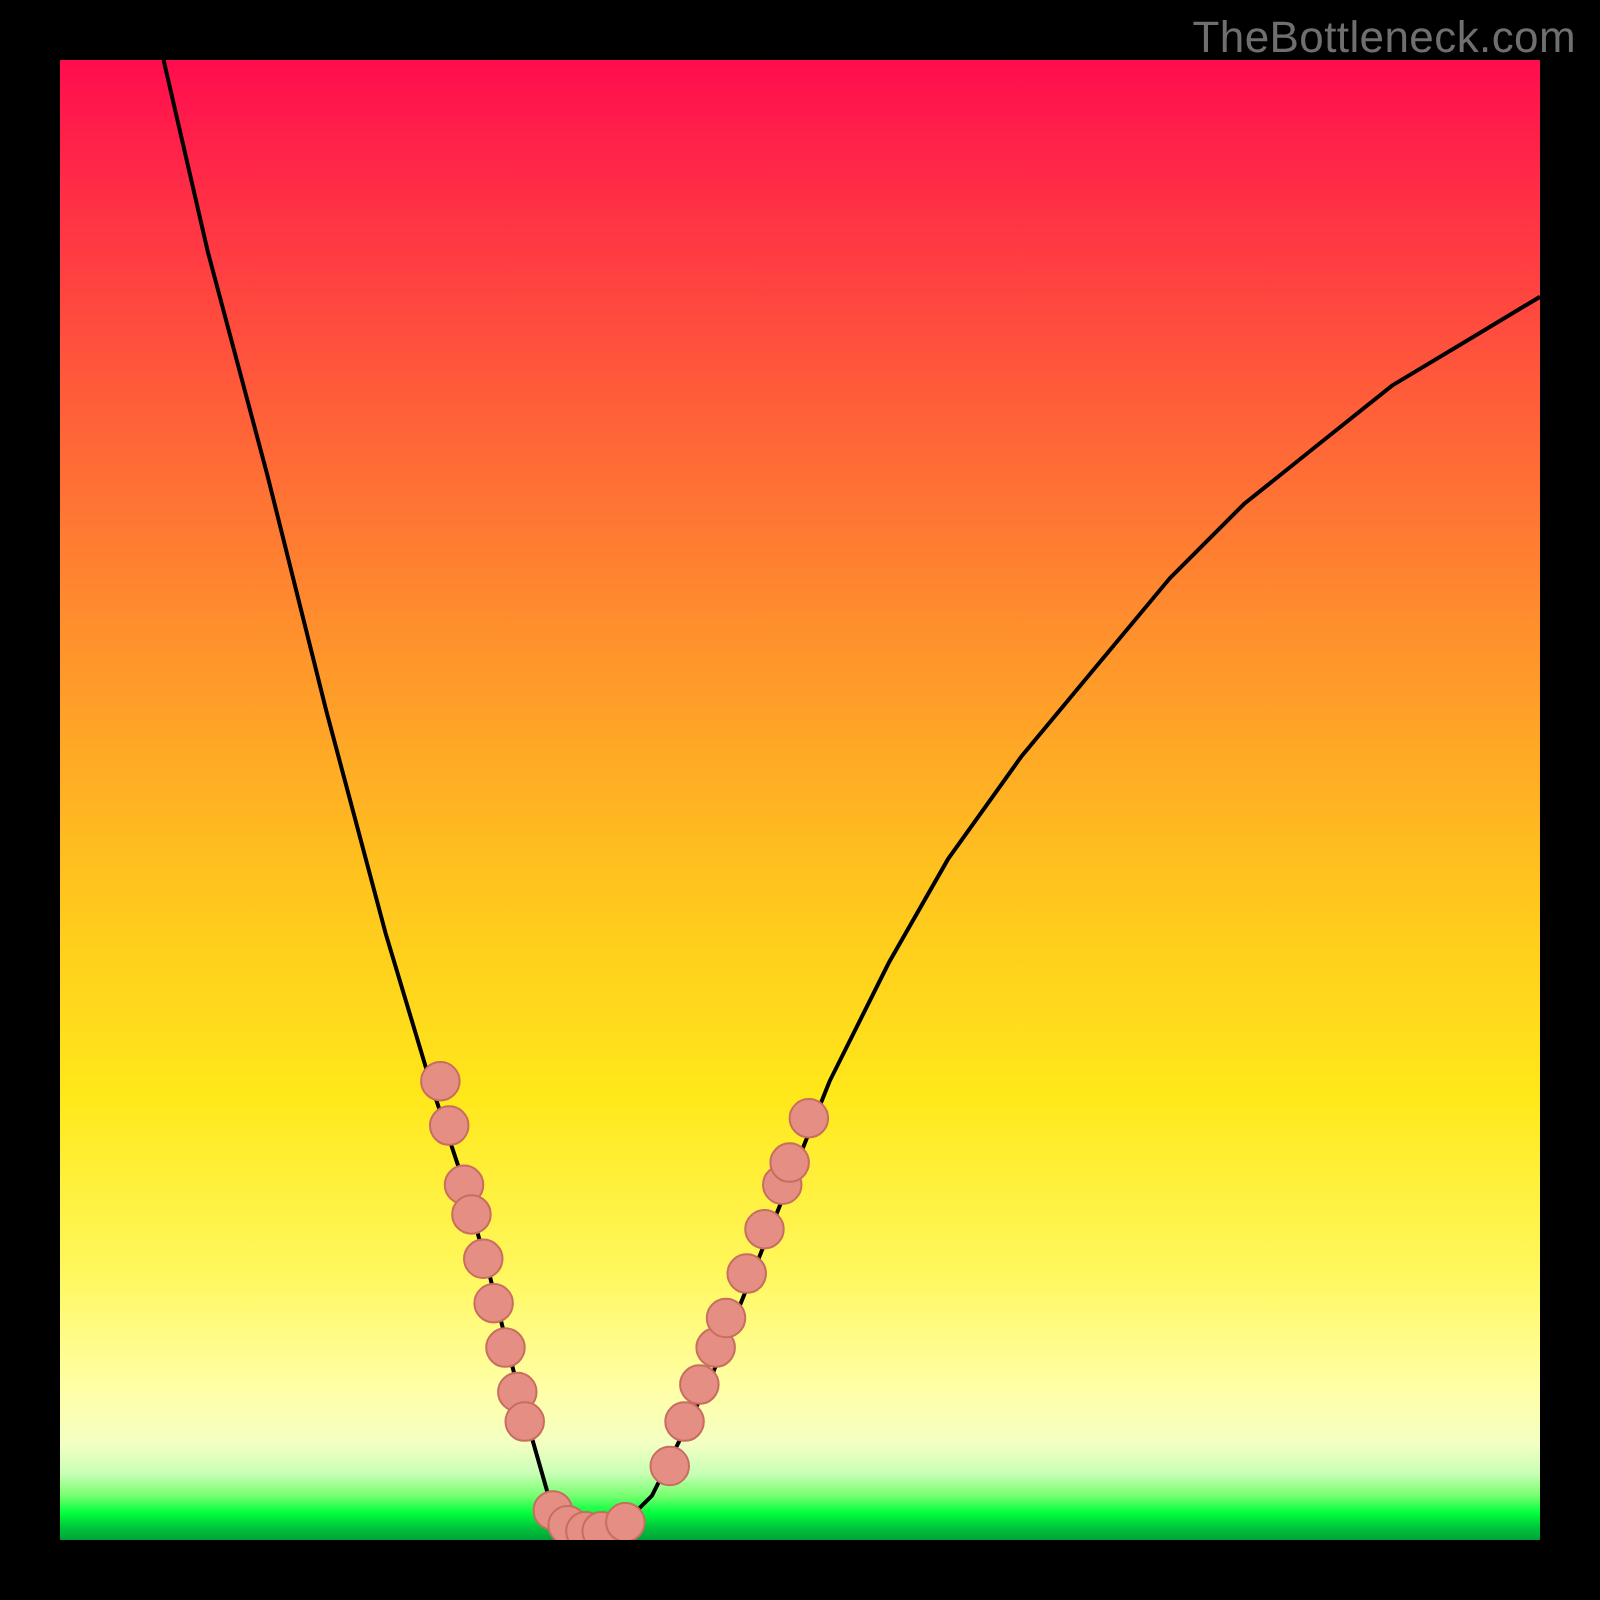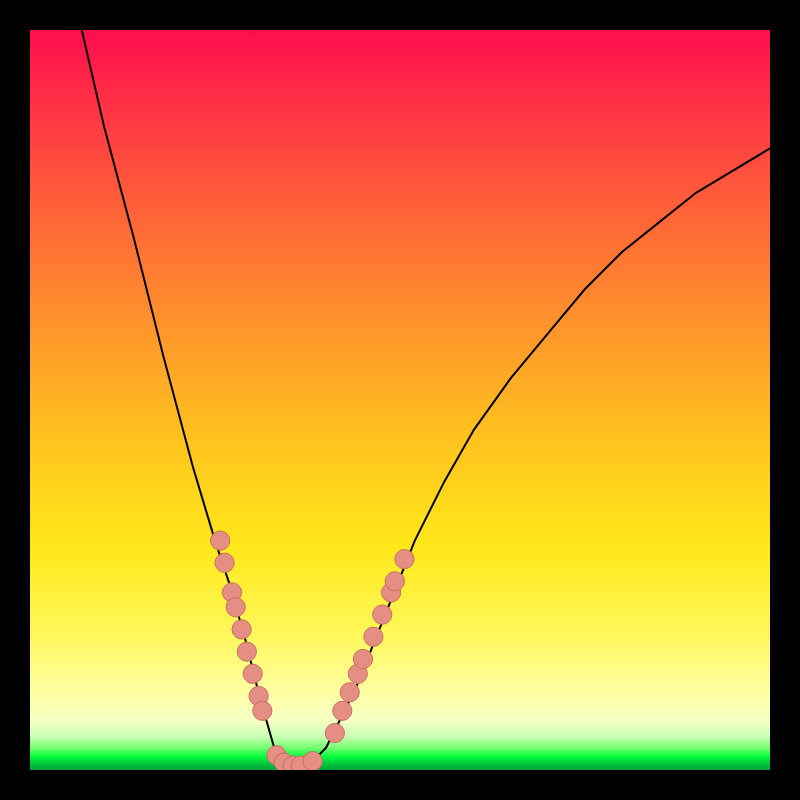--- a/index.html
+++ b/index.html
@@ -57,20 +57,21 @@
     color: #6f6f6f;
     font-size: 22px;
     letter-spacing: 0.2px;
     user-select: none;
   }
 </style>
 </head>
 <body>
 
 <div class="frame">
+  <div class="watermark">TheBottleneck.com</div>
   <div class="plot-area">
     <div class="gradient-bg"></div>
     <svg class="curve-layer" viewBox="0 0 100 100" preserveAspectRatio="none">
       <path id="curve-path" fill="none" stroke="#000000" stroke-width="2" vector-effect="non-scaling-stroke" d="M7.00 0.00 L10.00 13.00 L14.00 28.00 L18.00 44.00 L22.00 59.00 L25.00 69.00 L27.00 75.00 L29.00 82.00 L31.00 90.00 L33.00 97.00 L35.00 100.00 L37.00 100.00 L40.00 97.00 L44.00 89.00 L48.00 79.00 L52.00 69.00 L56.00 61.00 L60.00 54.00 L65.00 47.00 L70.00 41.00 L75.00 35.00 L80.00 30.00 L85.00 26.00 L90.00 22.00 L95.00 19.00 L100.00 16.00"></path>
       <g id="markers">
           <ellipse cx="25.7" cy="69" rx="1.3" ry="1.3" fill="#e58f84" stroke="#c86d60" stroke-width="1" vector-effect="non-scaling-stroke"></ellipse>
           <ellipse cx="26.3" cy="72" rx="1.3" ry="1.3" fill="#e58f84" stroke="#c86d60" stroke-width="1" vector-effect="non-scaling-stroke"></ellipse>
           <ellipse cx="27.3" cy="76" rx="1.3" ry="1.3" fill="#e58f84" stroke="#c86d60" stroke-width="1" vector-effect="non-scaling-stroke"></ellipse>
           <ellipse cx="27.8" cy="78" rx="1.3" ry="1.3" fill="#e58f84" stroke="#c86d60" stroke-width="1" vector-effect="non-scaling-stroke"></ellipse>
           <ellipse cx="28.6" cy="81" rx="1.3" ry="1.3" fill="#e58f84" stroke="#c86d60" stroke-width="1" vector-effect="non-scaling-stroke"></ellipse>

